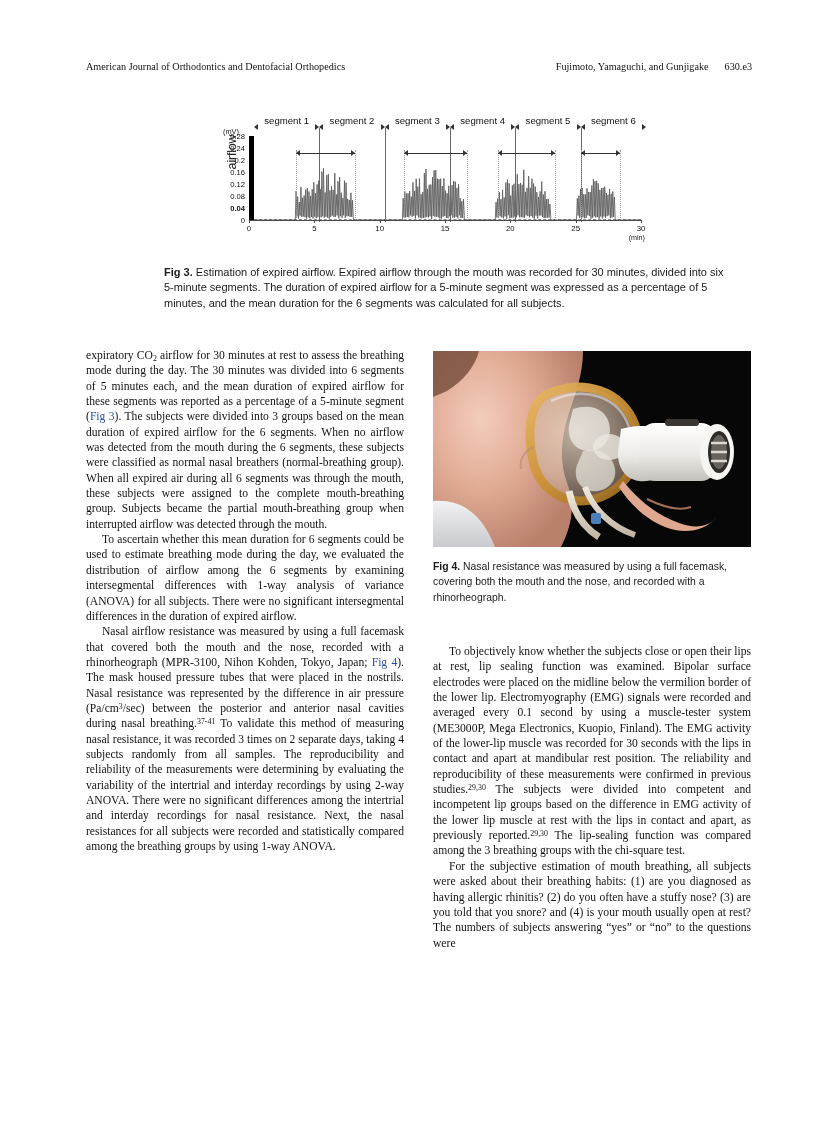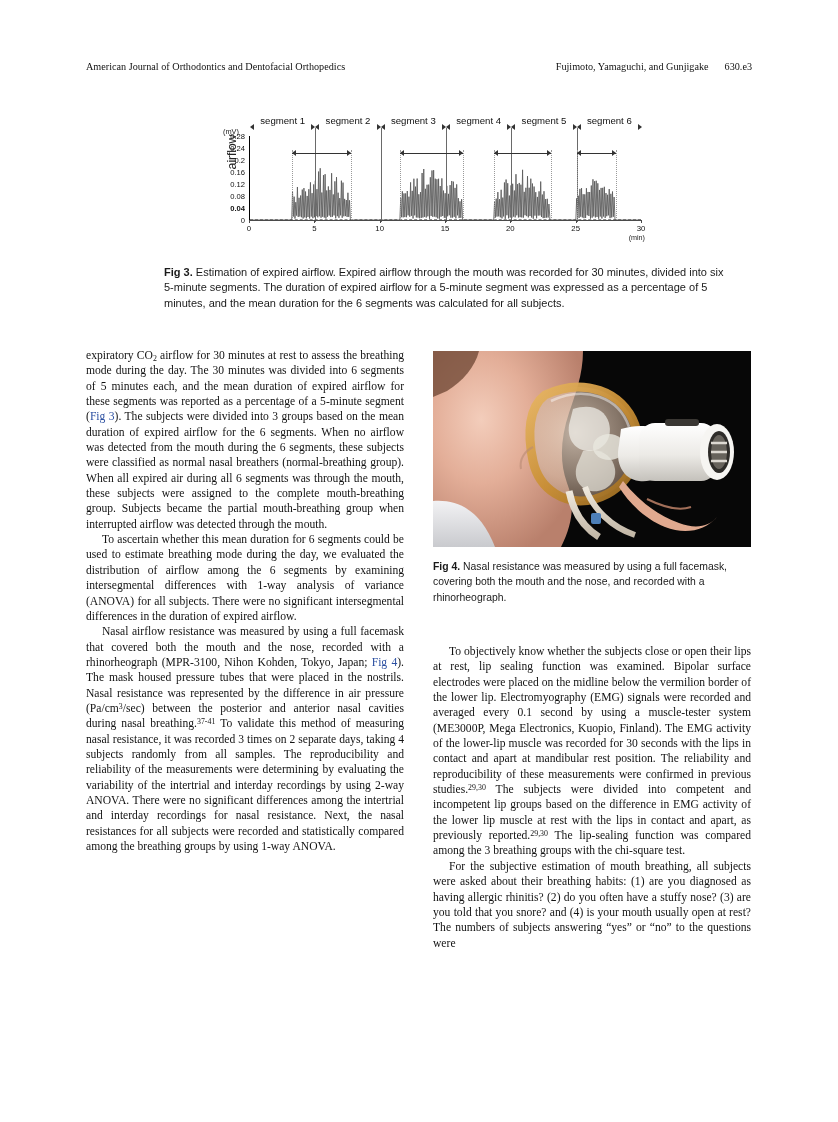--- a/index.html
+++ b/index.html
@@ -84,21 +84,21 @@
     color: #111;
     white-space: nowrap;
     margin-left: 16px;
   }
   .plotbox {
     position: absolute;
     left: 46px;
     top: 9px;
     width: 392px;
     height: 84px;
-    border-left: 1px solid #000000;
+    border-left: 5px solid #000000;
     box-sizing: border-box;
   }
   .zeroline {
     position: absolute;
     left: 0;
     bottom: 0;
     width: 100%;
     height: 0;
     border-top: 1px dashed #8a8a8a;
   }

